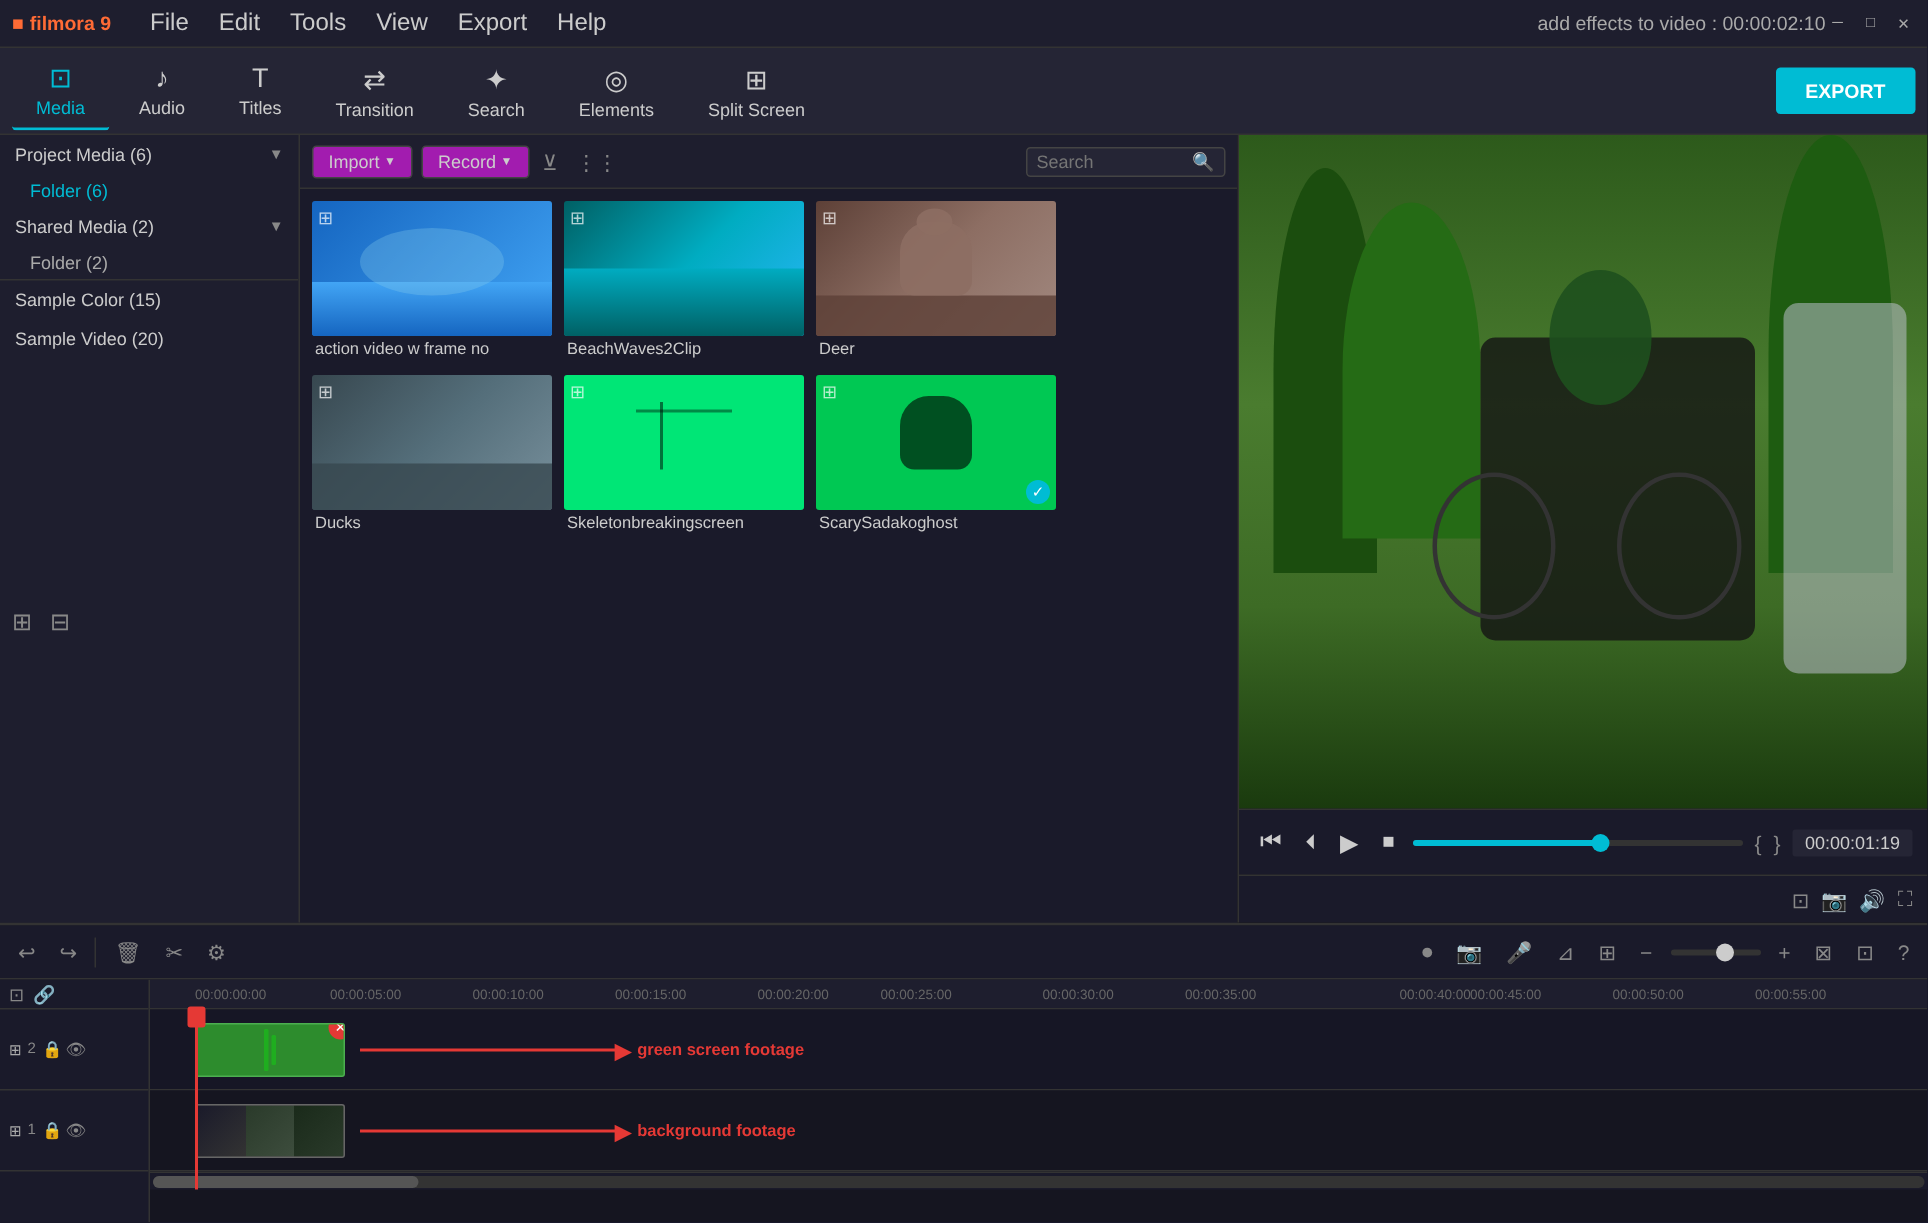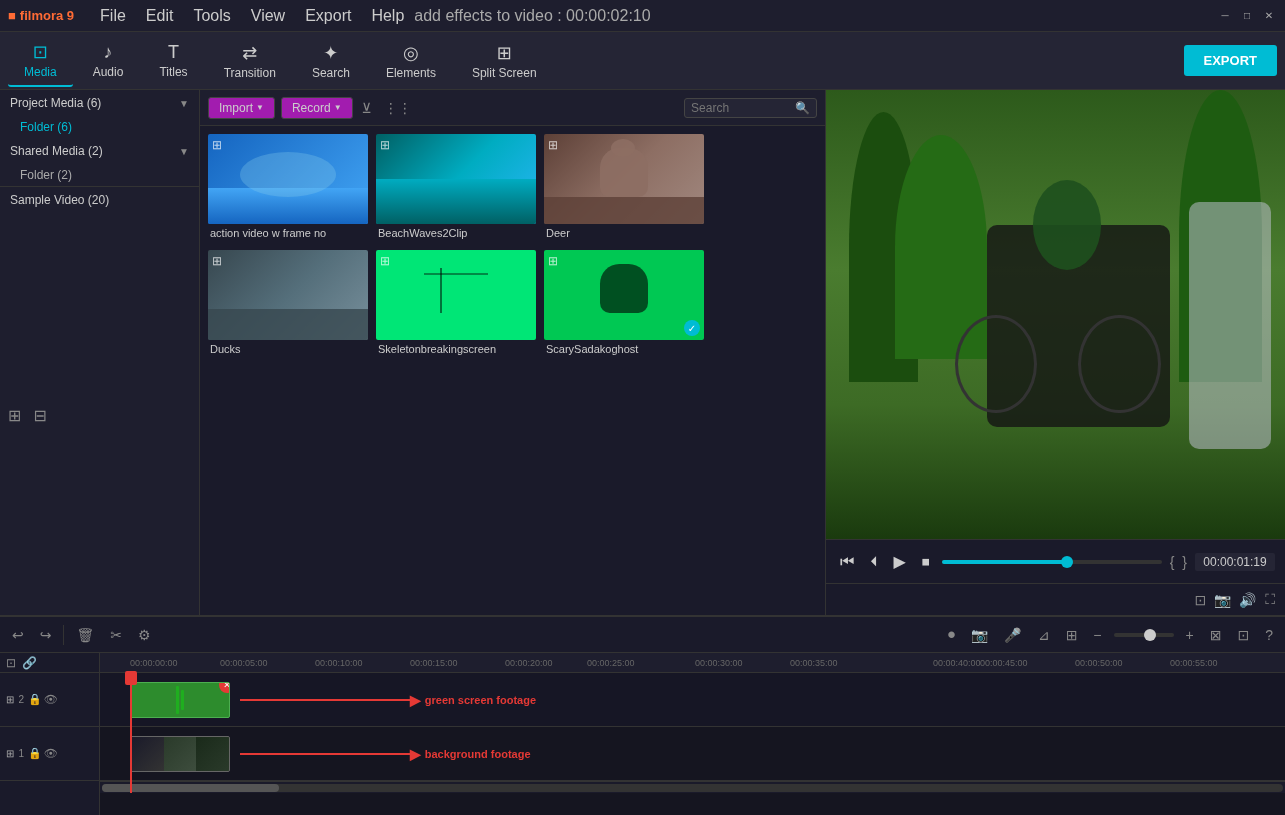--- a/index.html
+++ b/index.html
@@ -3,21 +3,21 @@
   <meta charset="utf-8">
   <style>
     * { box-sizing: border-box; margin: 0; padding: 0; }
     body { background: #1a1a2e; color: #ccc; font-family: 'Segoe UI', Arial, sans-serif; font-size: 12px; width: 1285px; height: 815px; overflow: hidden; }
 
     
     .menu-bar { background: #1e1e2e; display: flex; align-items: center; height: 32px; padding: 0 8px; border-bottom: 1px solid #333; }
     .menu-bar .logo { display: flex; align-items: center; gap: 4px; margin-right: 16px; color: #ff6b35; font-weight: bold; font-size: 13px; }
     .menu-bar .logo span { color: #ff6b35; }
     .menu-item { padding: 4px 10px; cursor: pointer; color: #ccc; font-size: 16px; }
-    .title-bar { flex: 1; text-align: left; color: #aaa; font-size: 16px; }
+    .title-bar { flex: 1; text-align: right; color: #aaa; font-size: 13px; }
     .window-controls { display: flex; gap: 6px; }
     .win-btn { width: 16px; height: 16px; display: flex; align-items: center; justify-content: center; cursor: pointer; color: #aaa; font-size: 10px; }
 
     
     .toolbar { background: #252535; display: flex; align-items: center; height: 58px; padding: 0 8px; border-bottom: 1px solid #333; gap: 4px; }
     .tool-item { display: flex; flex-direction: column; align-items: center; justify-content: center; padding: 4px 16px; cursor: pointer; color: #ccc; font-size: 12px; gap: 2px; min-width: 60px; height: 52px; border-radius: 3px; }
     .tool-item.active { color: #00bcd4; border-bottom: 2px solid #00bcd4; }
     .tool-item .icon { font-size: 18px; }
     .export-btn { margin-left: auto; background: #00bcd4; color: #fff; border: none; padding: 8px 20px; border-radius: 3px; cursor: pointer; font-size: 13px; font-weight: bold; }
 
@@ -152,20 +152,23 @@
       <span style="color:#00bcd4">Folder (6)</span>
     </div>
     <div class="panel-item">
       <span>Shared Media (2)</span>
       <span class="chevron">▼</span>
     </div>
     <div class="panel-sub">
       <span>Folder (2)</span>
     </div>
     <div class="panel-divider"></div>
+    <div class="panel-item">
+      <span>Sample Color (15)</span>
+    </div>
     <div class="panel-item">
       <span>Sample Video (20)</span>
     </div>
 
     <div style="position:absolute;bottom:390px;left:8px;display:flex;gap:12px;">
       <span style="color:#888;cursor:pointer;font-size:16px;">⊞</span>
       <span style="color:#888;cursor:pointer;font-size:16px;">⊟</span>
     </div>
   </div>
 

